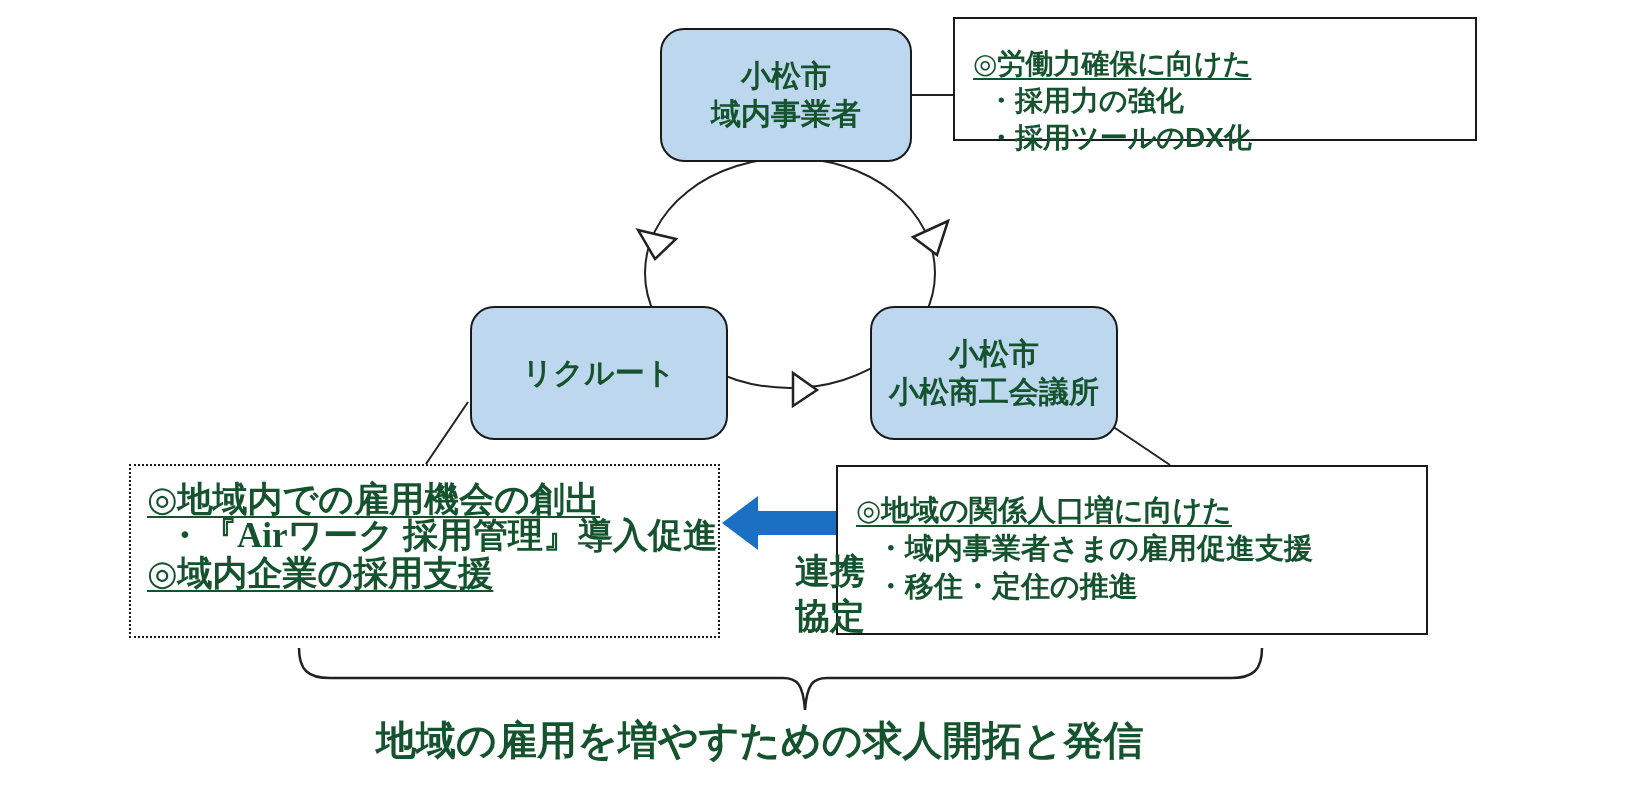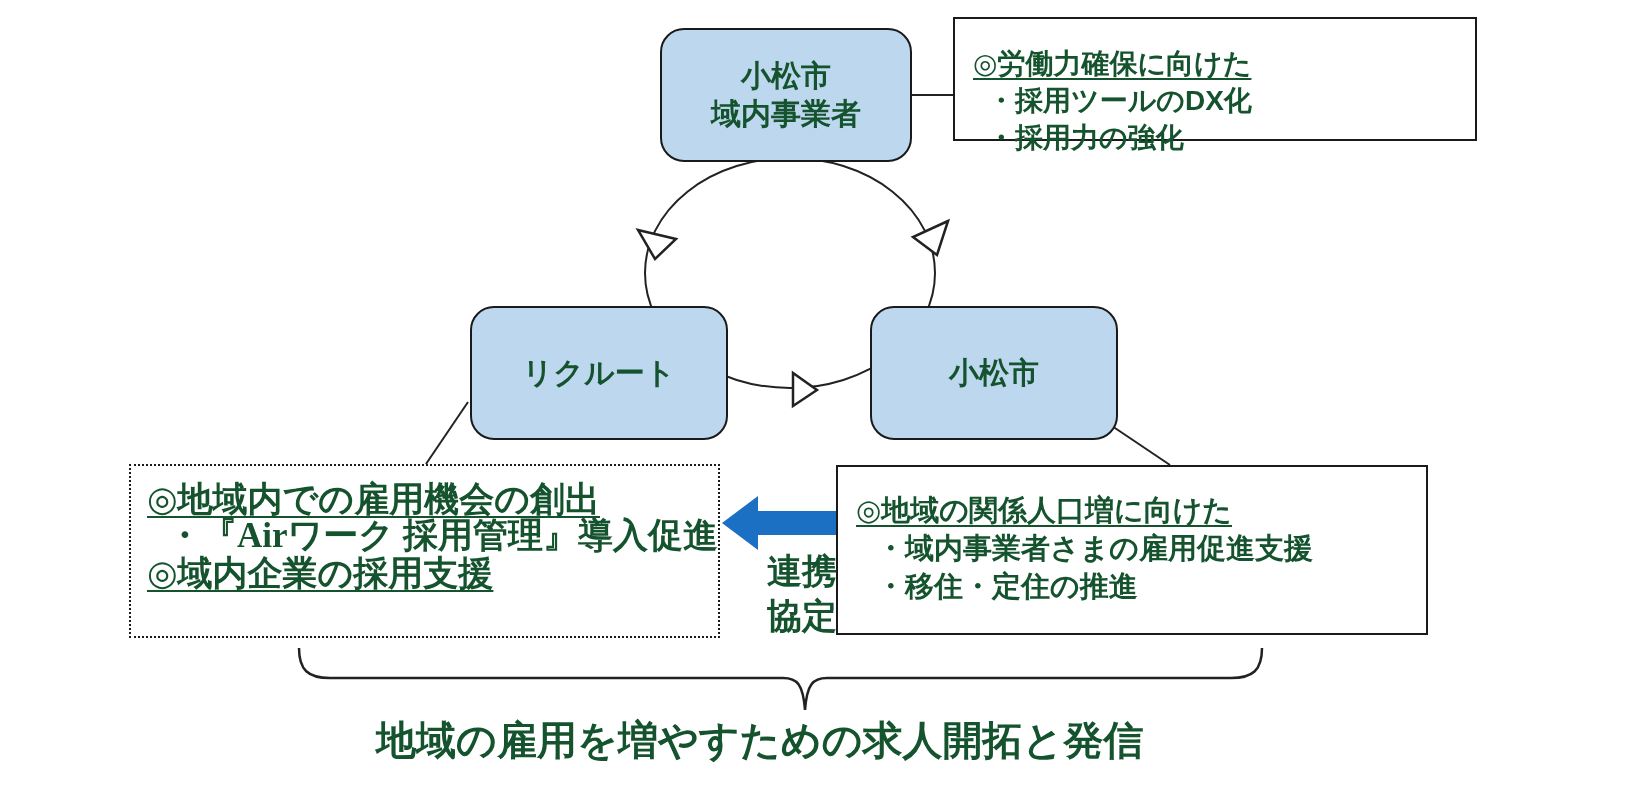--- a/index.html
+++ b/index.html
@@ -38,21 +38,21 @@
     text-decoration-thickness:2px;
     text-underline-offset:5px;
   }
   .ann .row{white-space:nowrap;}
   .pl8{padding-left:8px;}
   .pl22{padding-left:22px;}
   .pl28{padding-left:28px;font-family:Liberation Serif, serif;}
   .pl40{padding-left:40px;}
   #partnership-label{
     position:absolute;z-index:2;
-    left:742px;top:548px;width:120px;
+    left:770px;top:548px;width:120px;
     text-align:center;
     font-size:35px;line-height:45px;
   }
   #bottom-caption{
     position:absolute;z-index:2;
     left:376px;top:720px;width:800px;
     text-align:left;
     font-size:40px;line-height:40px;
   }
 </style>
@@ -83,26 +83,27 @@
     <div>小松市</div>
     <div>域内事業者</div>
   </div>
 
   <div class="node" style="left:470px;top:306px;width:258px;height:134px;">
     <div>リクルート</div>
   </div>
 
   <div class="node" style="left:870px;top:306px;width:248px;height:134px;">
     <div>小松市</div>
+    <div>小松商工会議所</div>
   </div>
 
   <div class="ann" style="left:953px;top:17px;width:524px;height:124px;padding:26px 10px 0 10px;">
     <div class="row pl8"><span class="head">◎労働力確保に向けた</span></div>
+    <div class="row pl22">・採用力の強化</div>
     <div class="row pl22">・採用ツールのDX化</div>
-    <div class="row pl22">・採用力の強化</div>
   </div>
 
   <div class="ann" style="left:129px;top:464px;width:591px;height:174px;padding:14px 8px 0 8px;border-style:dotted;border-width:2px;font-size:35px;line-height:37px;">
     <div class="row pl8"><span class="head">◎地域内での雇用機会の創出</span></div>
     <div class="row pl28">・『Airワーク 採用管理』導入促進</div>
     <div class="row pl8"><span class="head">◎域内企業の採用支援</span></div>
   </div>
 
   <div class="ann" style="left:836px;top:465px;width:592px;height:170px;padding:24px 8px 0 10px;font-size:29px;line-height:38px;">
     <div class="row pl8"><span class="head">◎地域の関係人口増に向けた</span></div>

